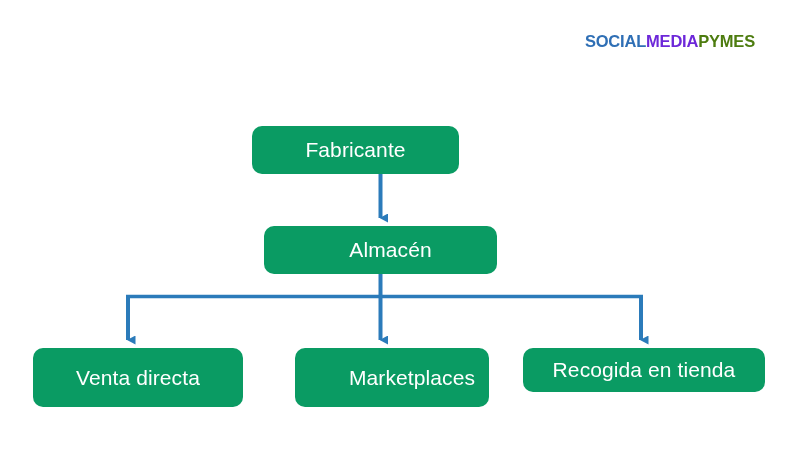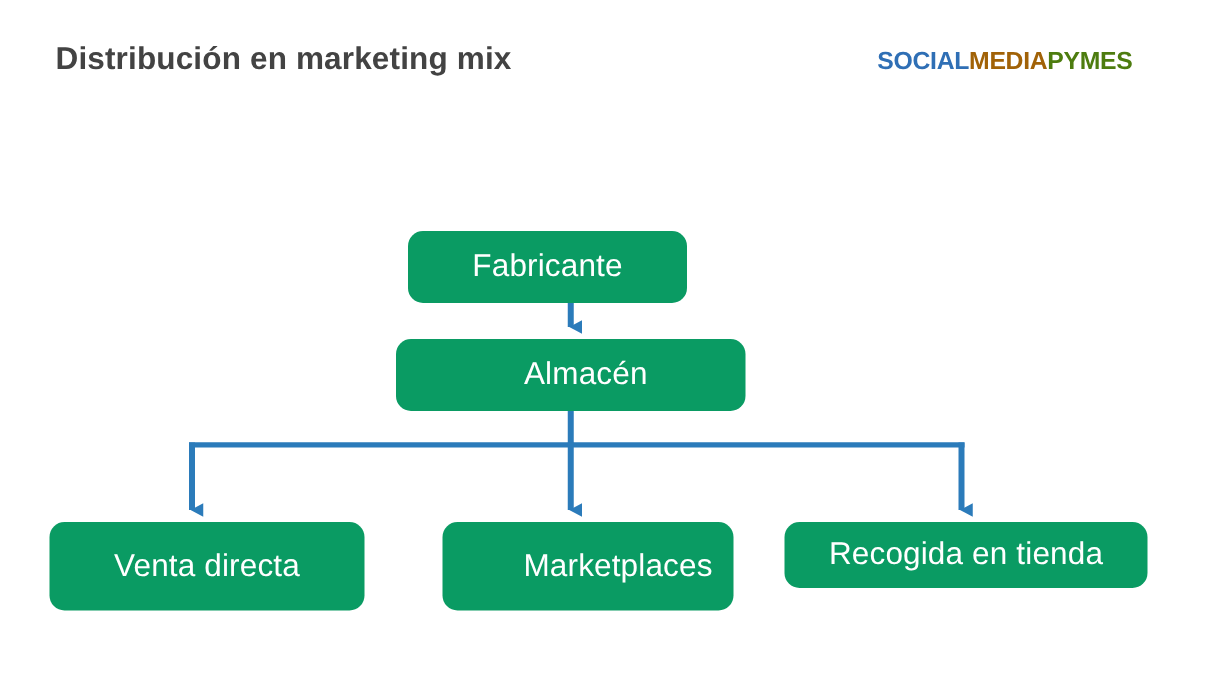--- a/index.html
+++ b/index.html
@@ -36,21 +36,21 @@
     position: absolute;
     right: 48px;
     top: 32px;
     font-size: 16.5px;
     font-weight: bold;
     letter-spacing: -0.2px;
     white-space: nowrap;
   }
   #brand-logo span { display: inline; }
   .logo-social { color: #2f6fb5; margin-top: 12px; }
-  .logo-media  { color: #a16207; }
+  .logo-media  { color: #6d28d9; }
   .logo-pymes  { color: #4d7c0f; }
 
   
   #connectors {
     position: absolute;
     left: 0;
     top: 0;
     width: 803px;
     height: 450px;
     pointer-events: none;
@@ -67,25 +67,24 @@
     justify-content: center;
     color: #ffffff;
     font-size: 21px;
     font-weight: normal;
     white-space: nowrap;
     letter-spacing: 0.1px;
   }
   .node-label { pointer-events: none; }
 
   #node-fabricante {
-    left: 272px;
+    left: 252px;
     top: 126px;
-    width: 186px;
+    width: 207px;
     height: 48px;
-    margin-top: 28px;
   }
   #node-almacen {
     left: 264px;
     top: 226px;
     width: 233px;
     height: 48px;
     padding-left: 20px;
   }
   #node-venta-directa {
     left: 33px;
@@ -105,21 +104,20 @@
     top: 348px;
     width: 242px;
     height: 44px;
   }
 </style>
 </head>
 <body>
 
 <div id="canvas">
 
-  <div id="page-title">Distribución en marketing mix</div>
 
   <div id="brand-logo">
     <span class="logo-social">SOCIAL</span><span class="logo-media">MEDIA</span><span class="logo-pymes">PYMES</span>
   </div>
 
   <svg id="connectors" viewBox="0 0 803 450">
     <defs>
       <marker id="arrowhead" markerWidth="9" markerHeight="9" refX="4.5" refY="8" orient="auto" markerUnits="userSpaceOnUse">
         <path d="M0,0.5 L9,0.5 L4.5,9 Z" fill="#2b7bba"></path>
       </marker>

